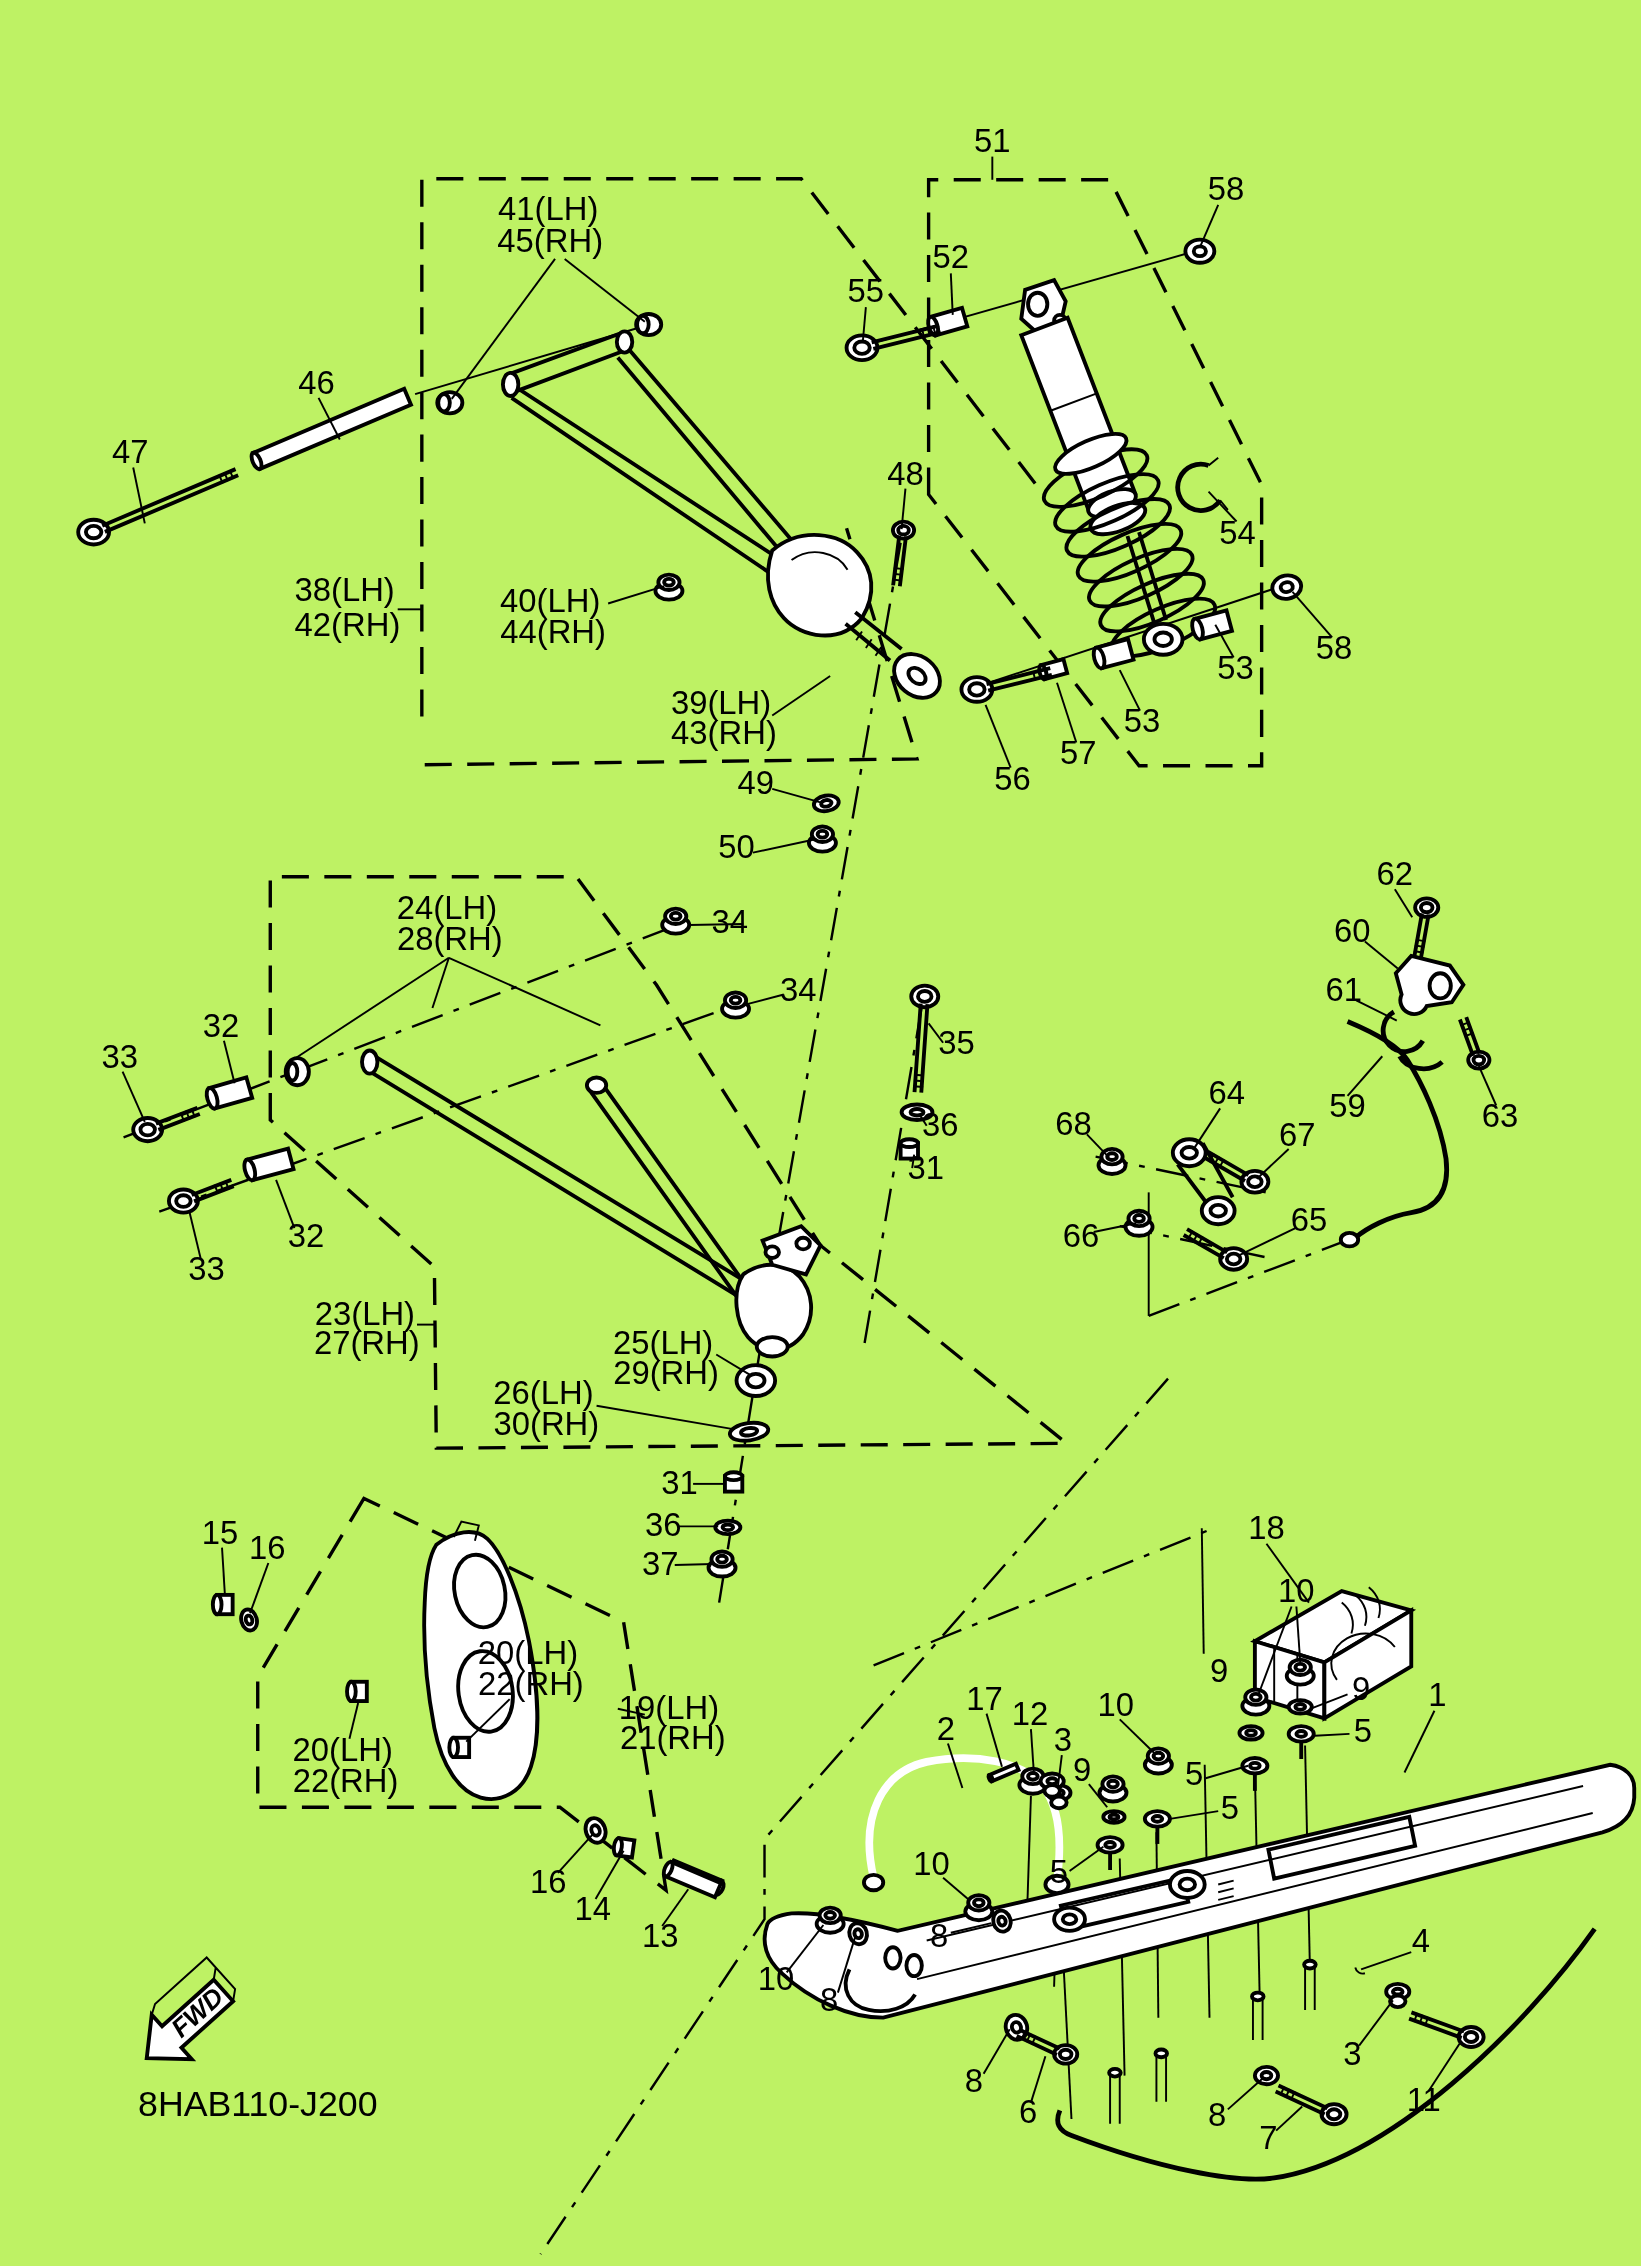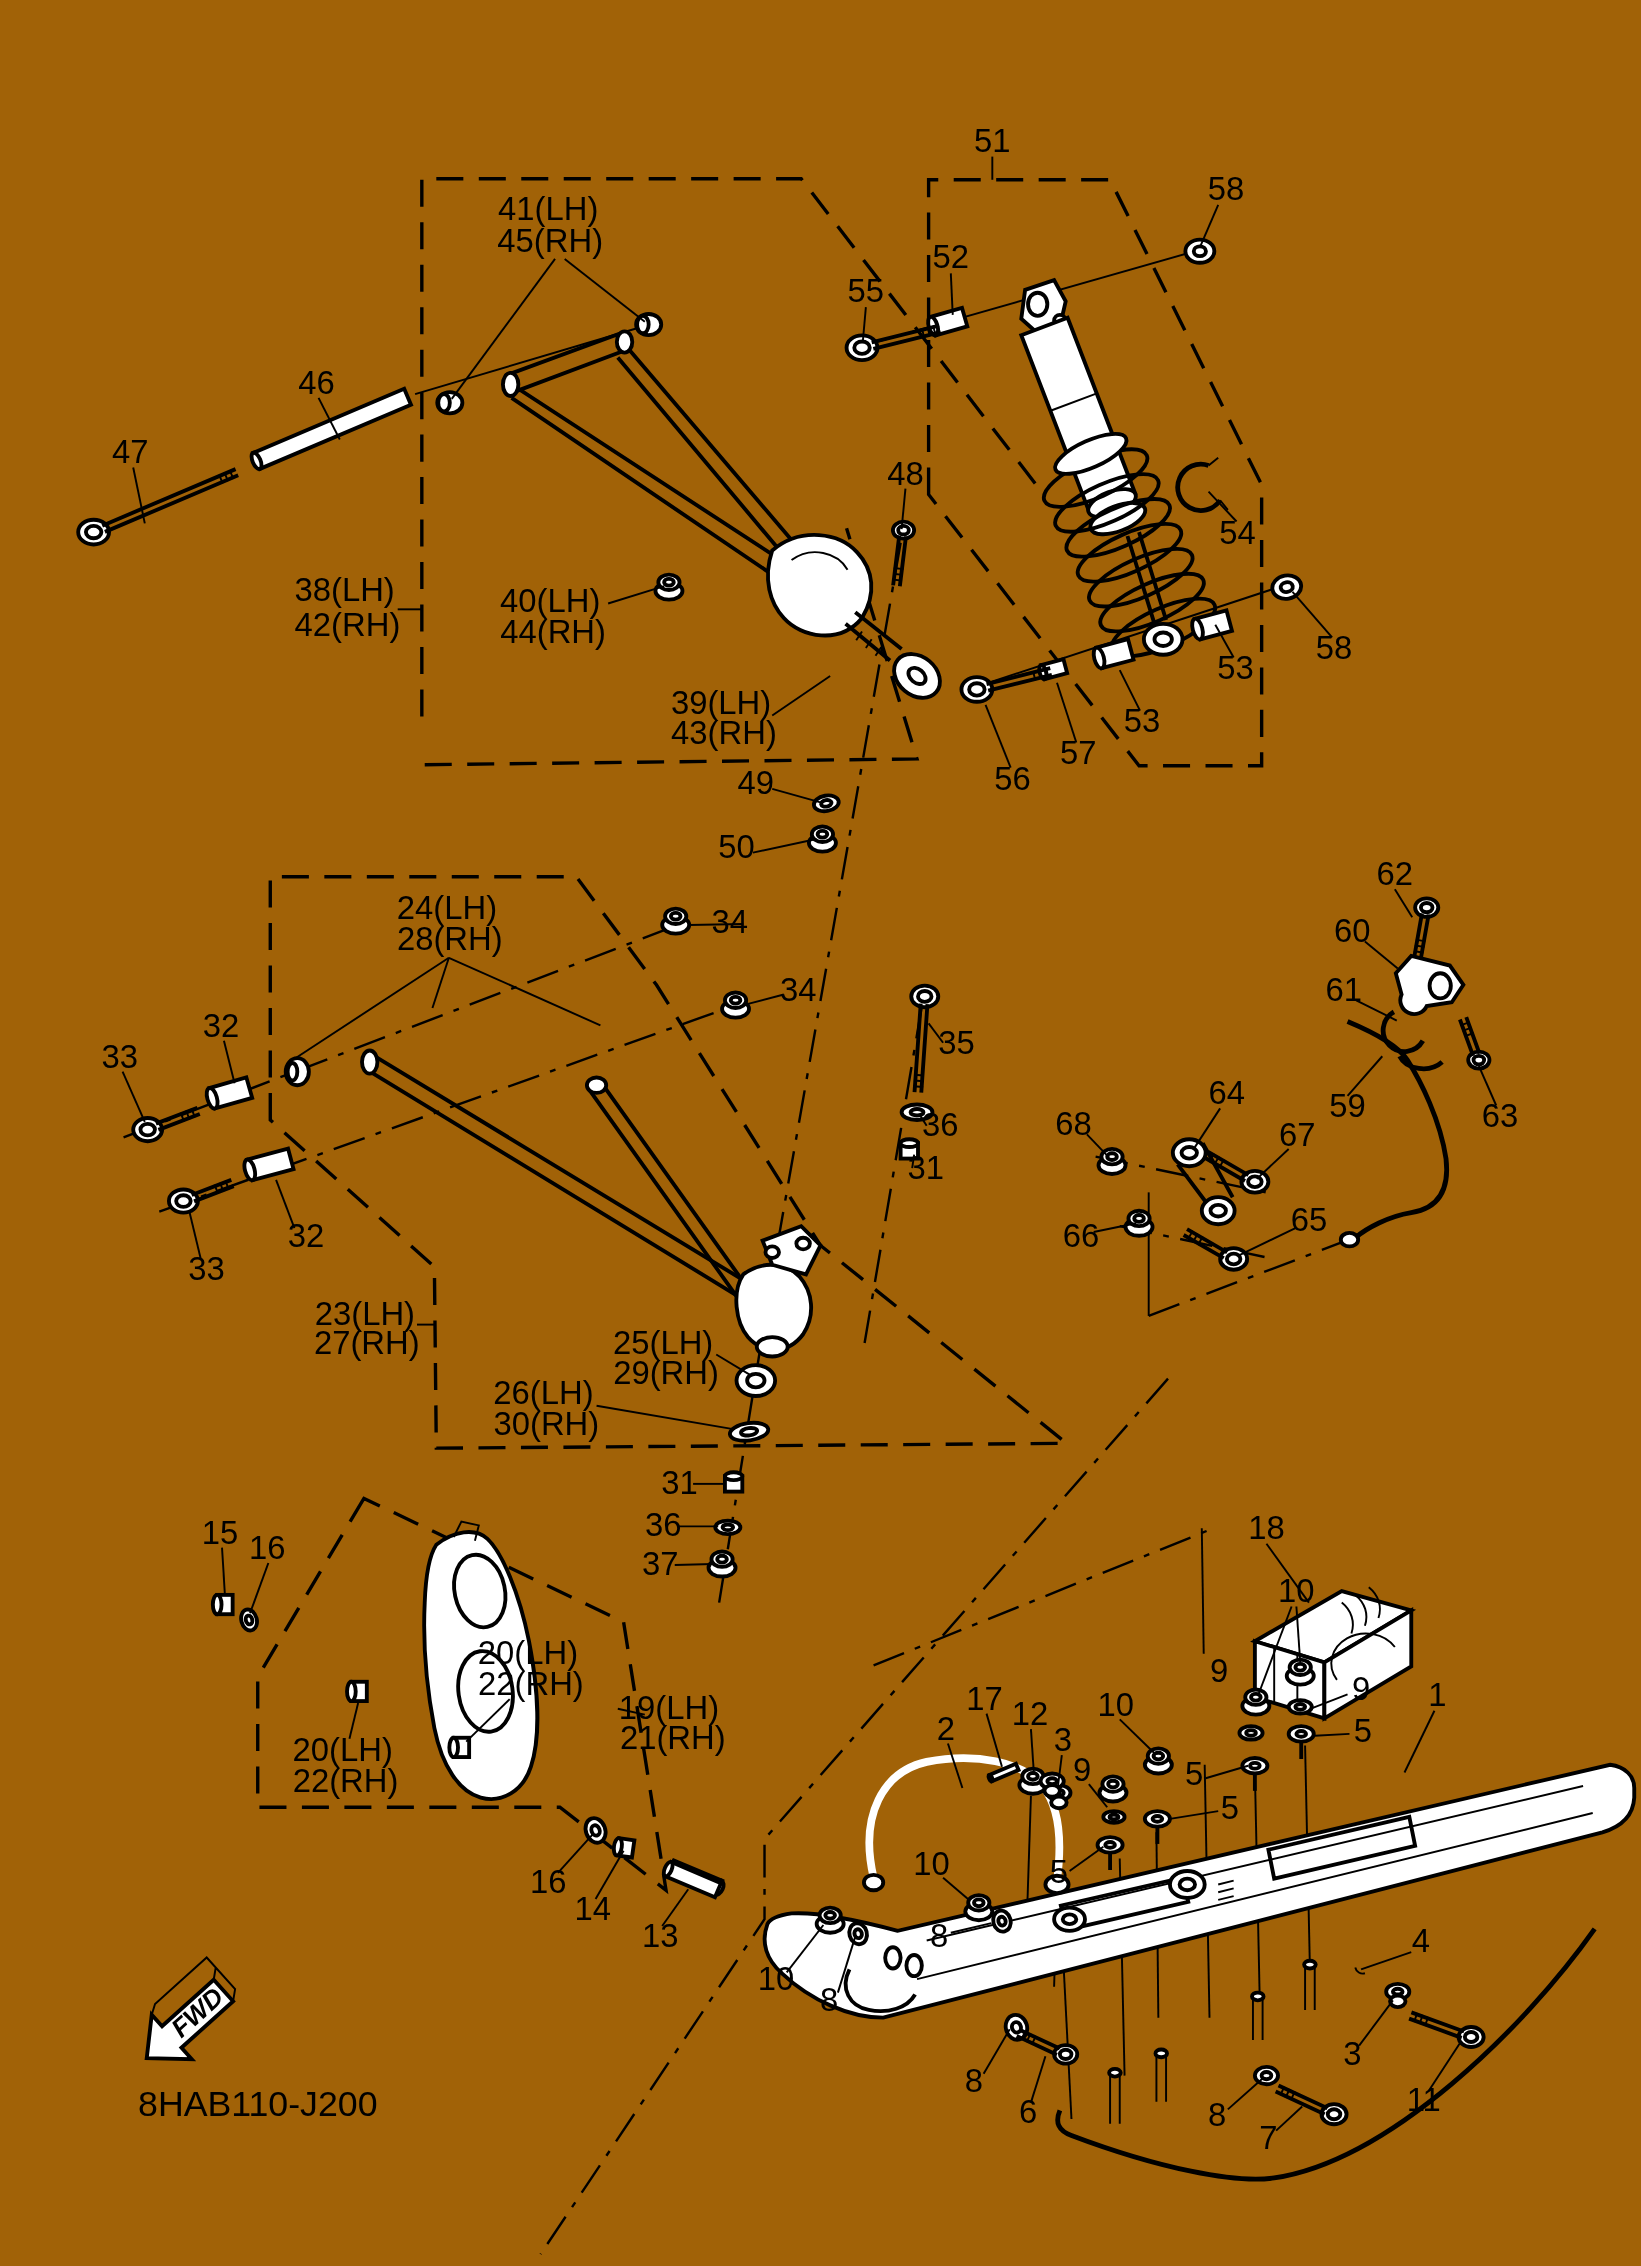--- a/index.html
+++ b/index.html
@@ -1,16 +1,16 @@
 <!DOCTYPE html>
 <html><head>
 <meta charset="utf-8">
 <style>
   html,body{margin:0;padding:0;background:#fff;}
-  .stage{position:relative;width:1641px;height:2266px;background:#a16207;overflow:hidden;}
+  .stage{position:relative;width:1641px;height:2266px;background:#bef264;overflow:hidden;}
   svg{position:absolute;left:0;top:0;}
   .lbl{font:400 34px "Liberation Sans", sans-serif;fill:#000;}
   .code{font:400 37px "Liberation Sans", sans-serif;fill:#000;}
   .fwd{font:italic 700 27px "Liberation Sans", sans-serif;fill:#000;}
   .p{stroke:#000;stroke-width:4;fill:#fff;}
   .ln{stroke:#000;stroke-width:4;fill:none;}
   .ln5{stroke:#000;stroke-width:5;fill:none;}
   .thin{stroke:#000;stroke-width:2;fill:none;}
   .dash{stroke:#000;stroke-width:3.5;fill:none;stroke-dasharray:28 16;}
   .ddot{stroke:#000;stroke-width:2.5;fill:none;stroke-dasharray:34 12 6 12;}

